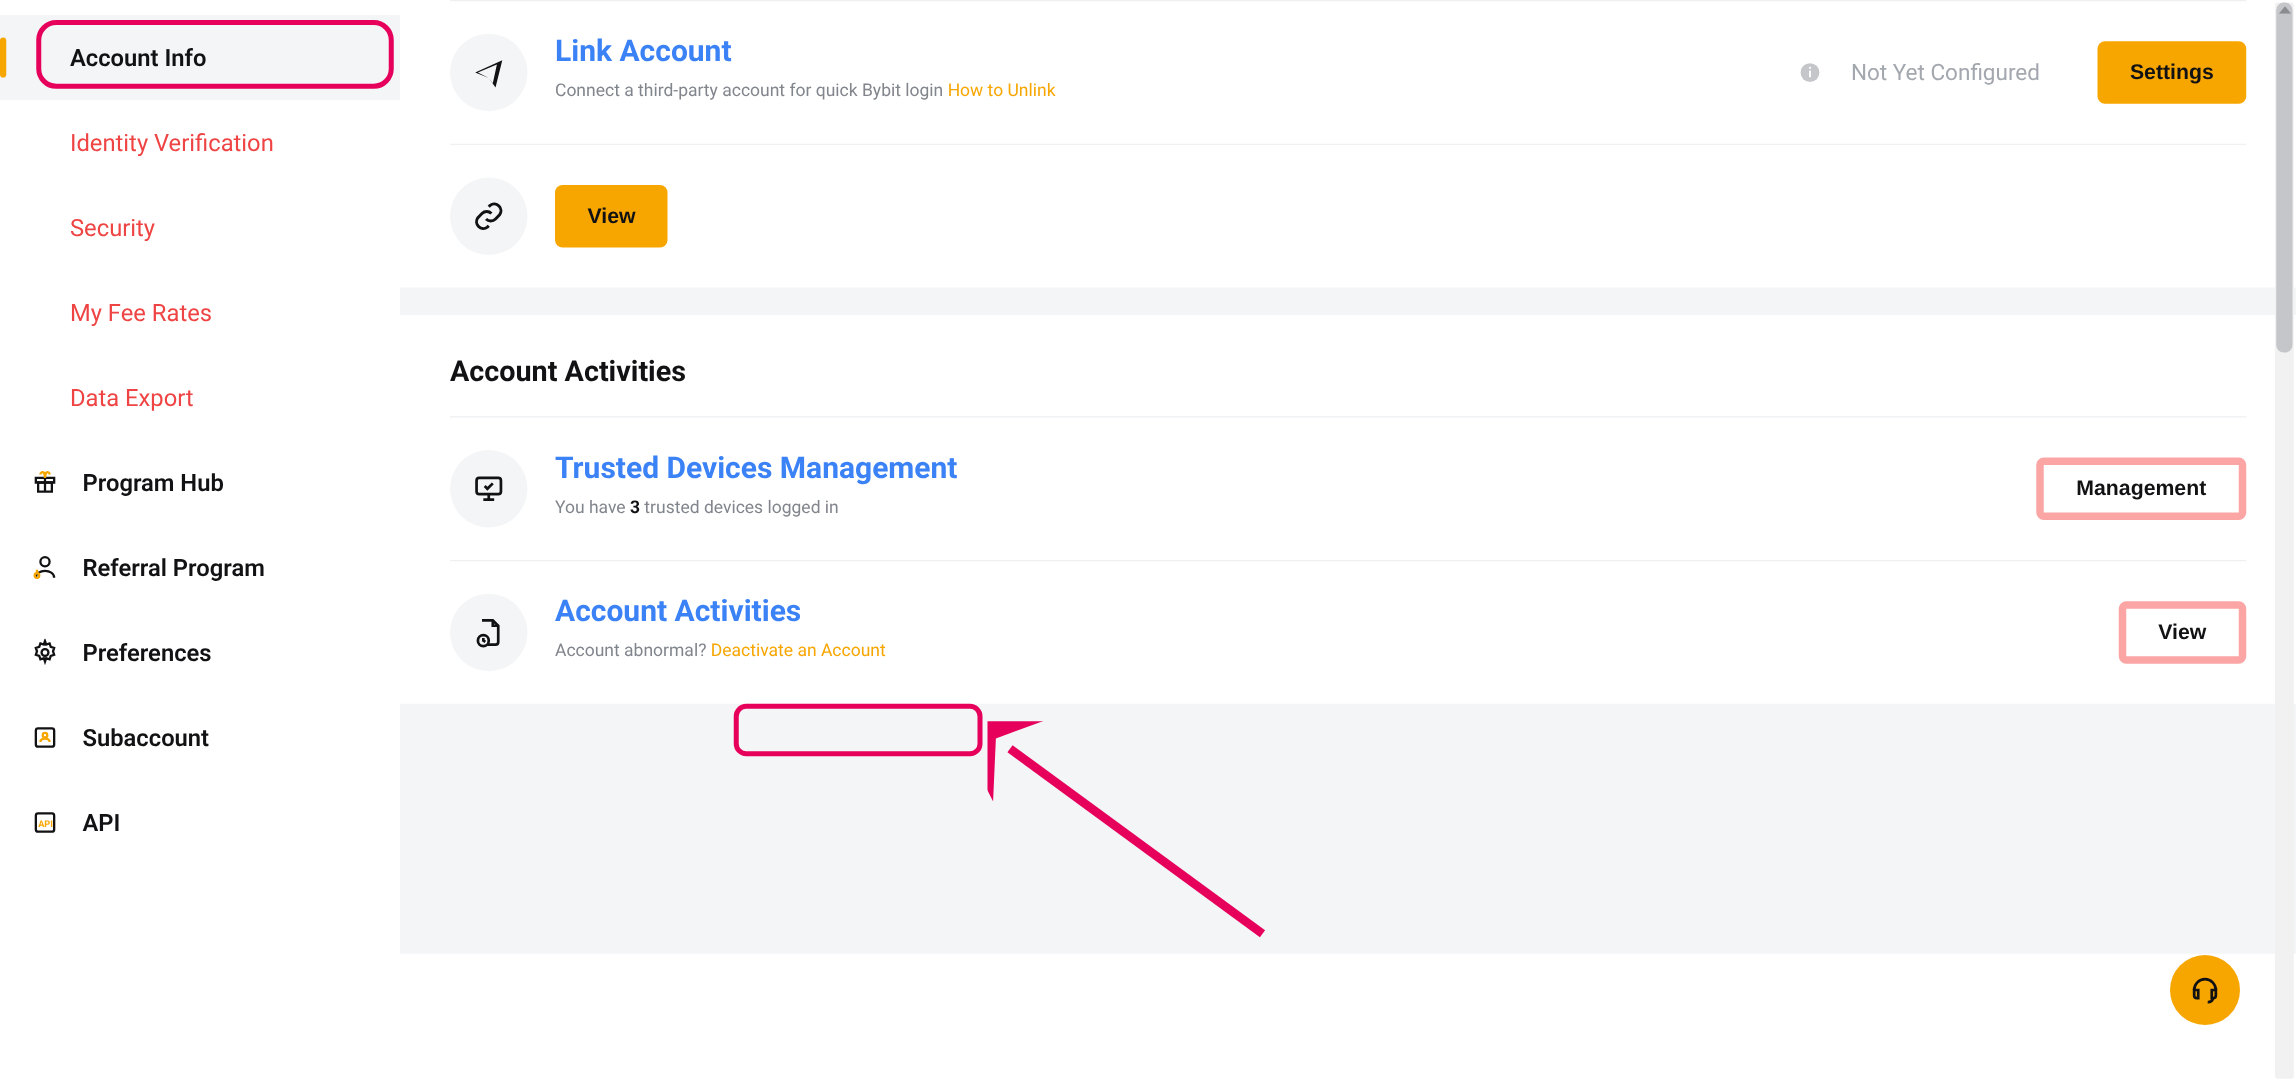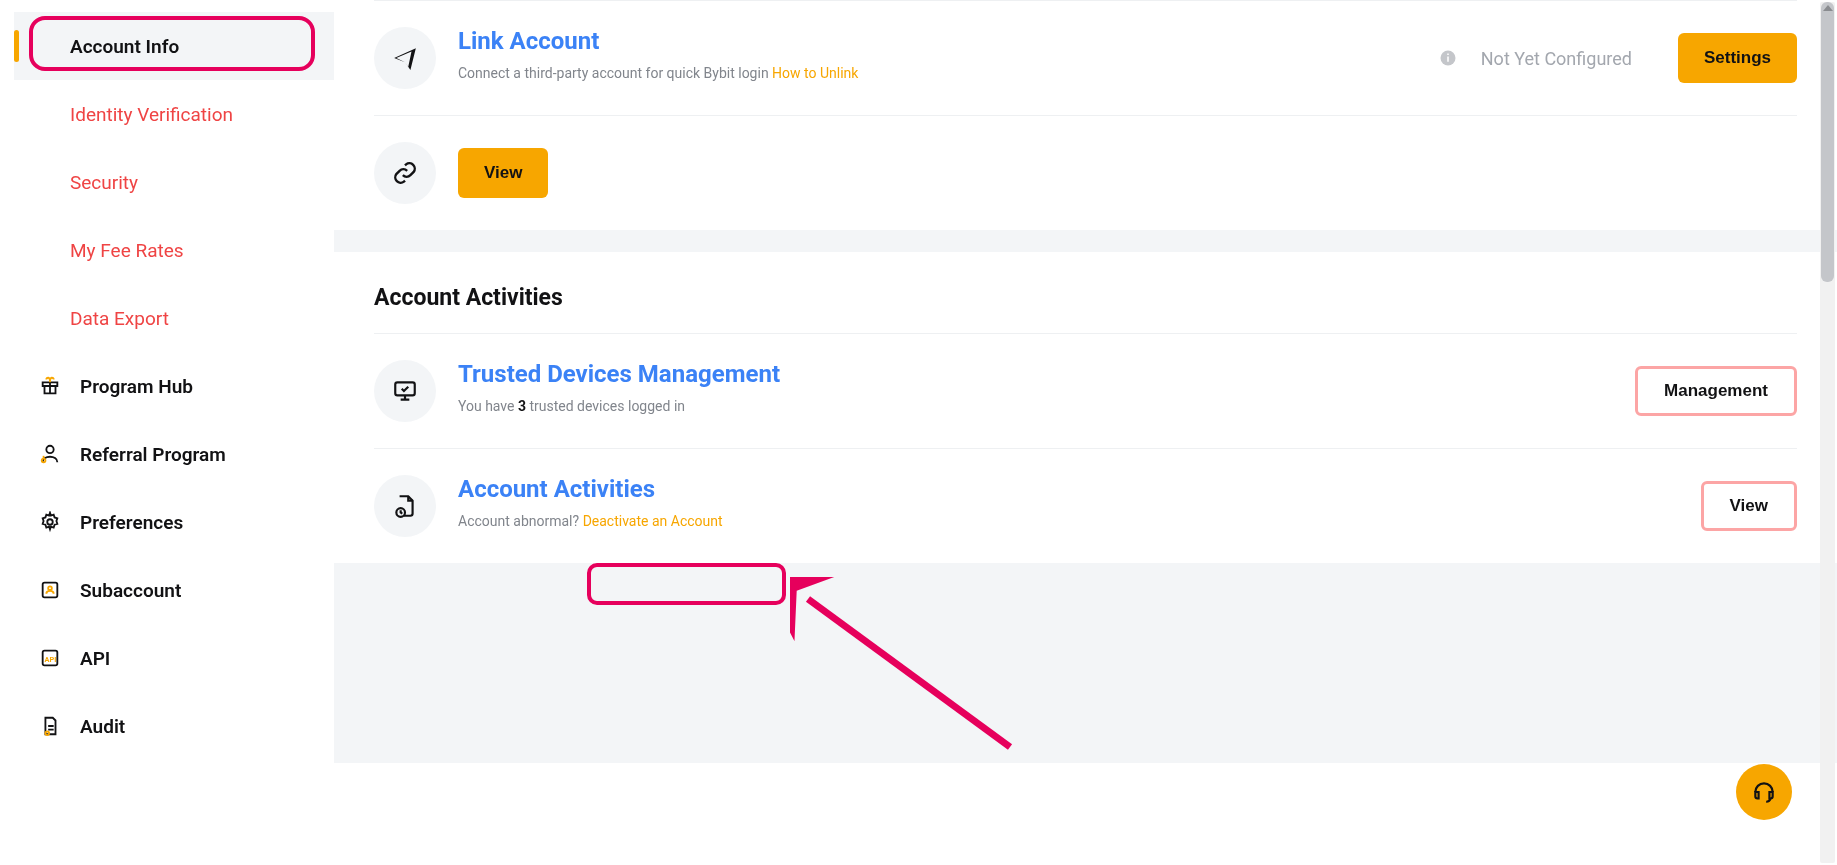--- a/index.html
+++ b/index.html
@@ -12,21 +12,20 @@
   background: #ffffff;
   color: #121214;
   width: 1837px;
   height: 865px;
   overflow: hidden;
   position: relative;
 }
 .layout {
   display: flex;
   height: 100%;
-  padding-left: 14px;
 }
 .sidebar {
   width: 320px;
   flex-shrink: 0;
   background: #ffffff;
   padding-top: 12px;
   padding-bottom: 10px;
 }
 .sidebar-item {
   display: flex;
@@ -157,21 +156,21 @@
   border: none;
   text-align: center;
 }
 .btn-primary {
   background: #f7a600;
   color: #121214;
 }
 .btn-outline {
   background: #ffffff;
   color: #121214;
-  border: 3px solid #fca5a5;
+  border: 6px solid #fca5a5;
 }
 .footer-gap {
   height: 200px;
   background: #f3f5f7;
 }
 .highlight-box {
   position: absolute;
   border: 4px solid #e6005c;
   border-radius: 16px;
   pointer-events: none;
@@ -306,30 +305,20 @@
     </div>
     <div class="sidebar-item top-level">
       <span class="sidebar-icon">
         <svg width="22" height="22" viewBox="0 0 24 24" fill="none" stroke="#121214" stroke-width="2">
             <rect x="4" y="4" width="16" height="16" rx="2"></rect>
             <text x="6" y="16" font-size="8" fill="#f7a600" stroke="none" font-weight="bold">API</text>
           </svg>
       </span>
       <span>API</span>
     </div>
-    <div class="sidebar-item top-level">
-      <span class="sidebar-icon">
-        <svg width="22" height="22" viewBox="0 0 24 24" fill="none" stroke="#121214" stroke-width="2">
-            <path d="M7 3h8l3 3v15H7z"></path>
-            <path d="M10 12h6M10 16h6"></path>
-            <circle cx="9" cy="20" r="2" stroke="#f7a600"></circle>
-          </svg>
-      </span>
-      <span>Audit</span>
-    </div>
   </div>
 
   <div class="main">
     <div class="section-card">
       <div class="divider"></div>
       <div class="row">
         <div class="row-icon">
           <svg width="26" height="26" viewBox="0 0 24 24" fill="#121214">
               <path d="M2 12l20-9-5 20-5-7-10-4zm10 4l3 4 3-14-14 6 8 4z"></path>
             </svg>

